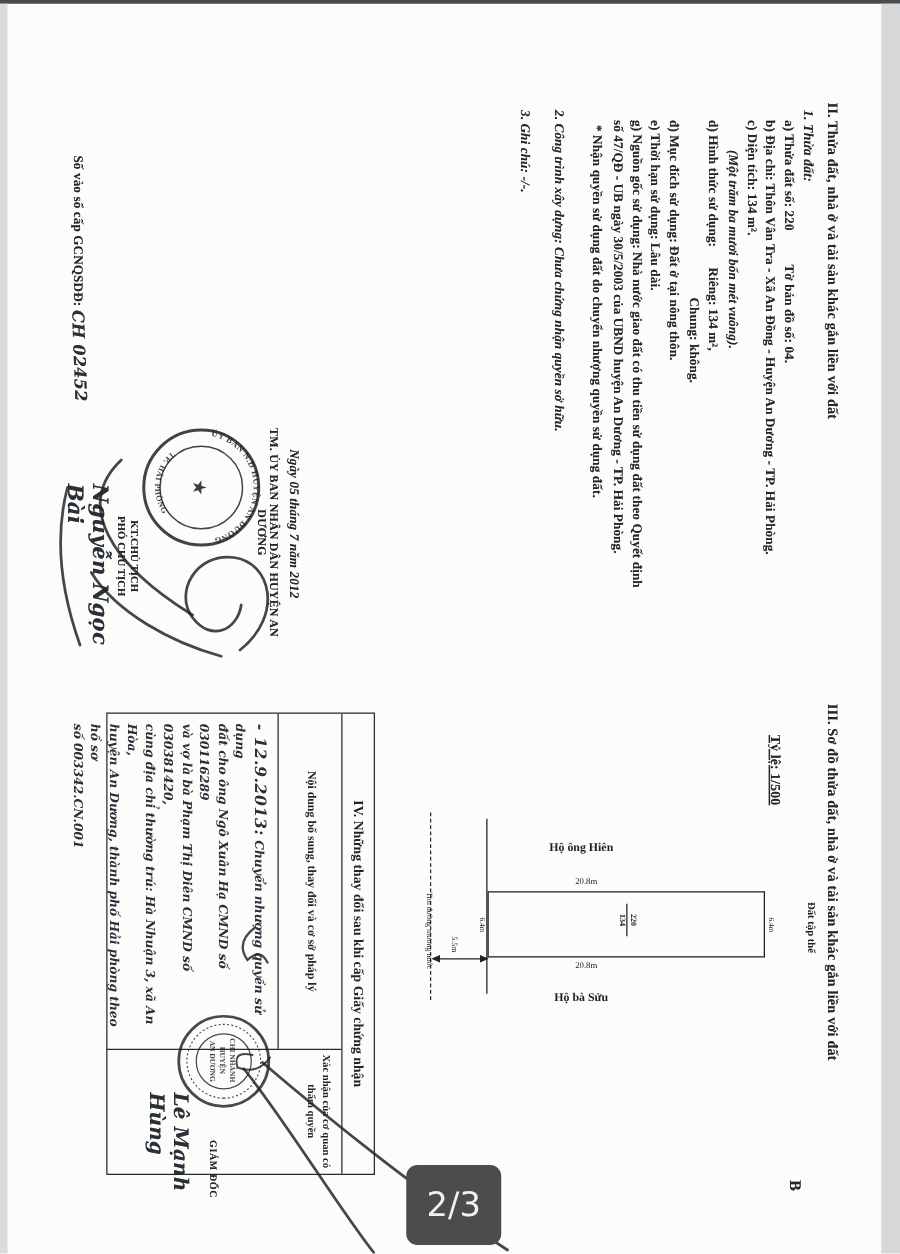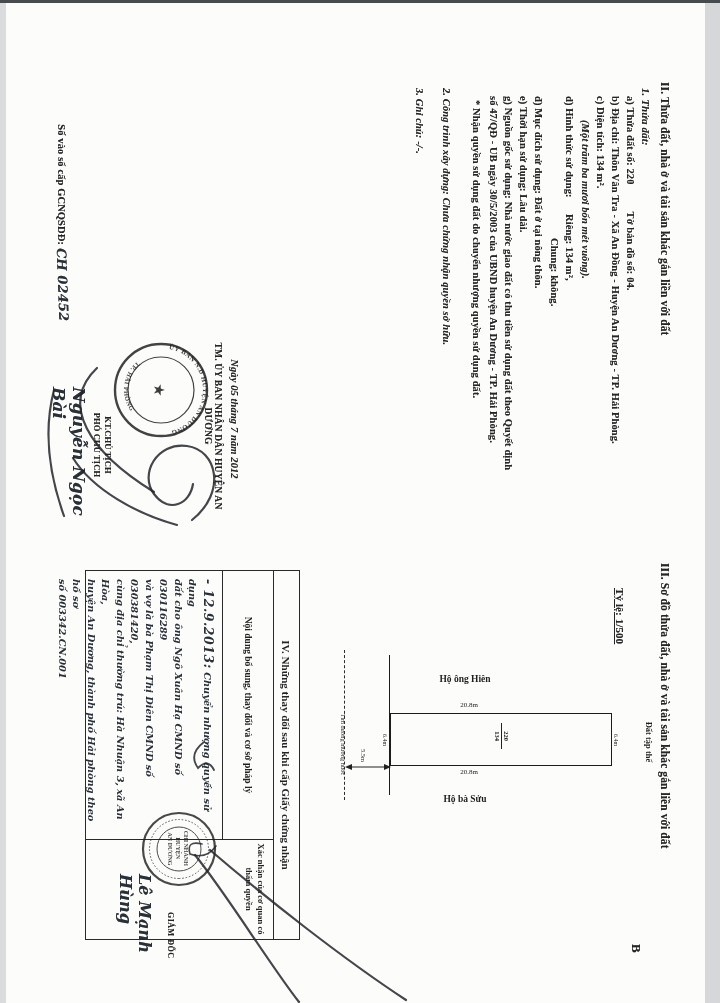--- a/index.html
+++ b/index.html
@@ -182,13 +182,16 @@
     <div class="line hw-ink" style="left:346px; top:548px; font-size:16px;">Lê Mạnh Hùng</div>
 
     <svg style="left:0; top:0;" width="475" height="702" viewBox="0 0 475 702">
       <path class="ink-stroke" style="stroke-width:1.8" d="M 214 498 q 12 16 26 6 q -10 -10 2 -16"></path>
       <path class="ink-stroke" d="M 322 492 C 370 436 430 360 472 296"></path>
       <path class="ink-stroke" d="M 327 507 C 365 476 440 430 474 403"></path>
       <path class="ink-stroke" style="stroke-width:1.6" d="M 318 486 q 14 10 8 26 q -14 4 -10 -12"></path>
     </svg>
   </div>
 
+  <div class="badge">
+    <span>2/3</span>
+  </div>
 </div>
 
 </body></html>

